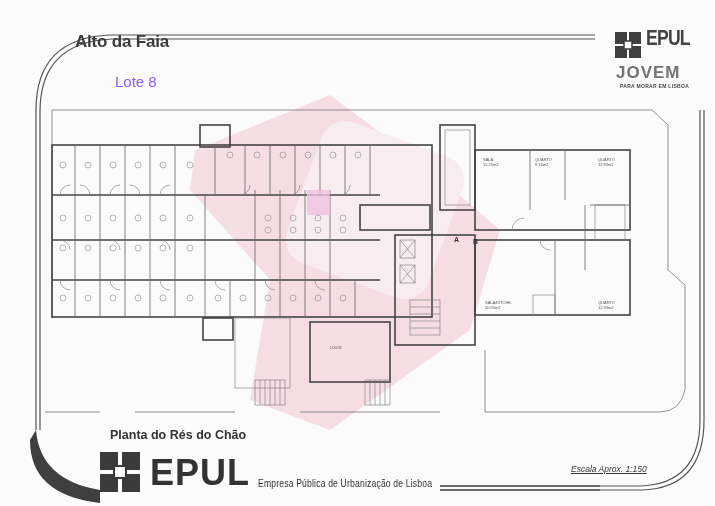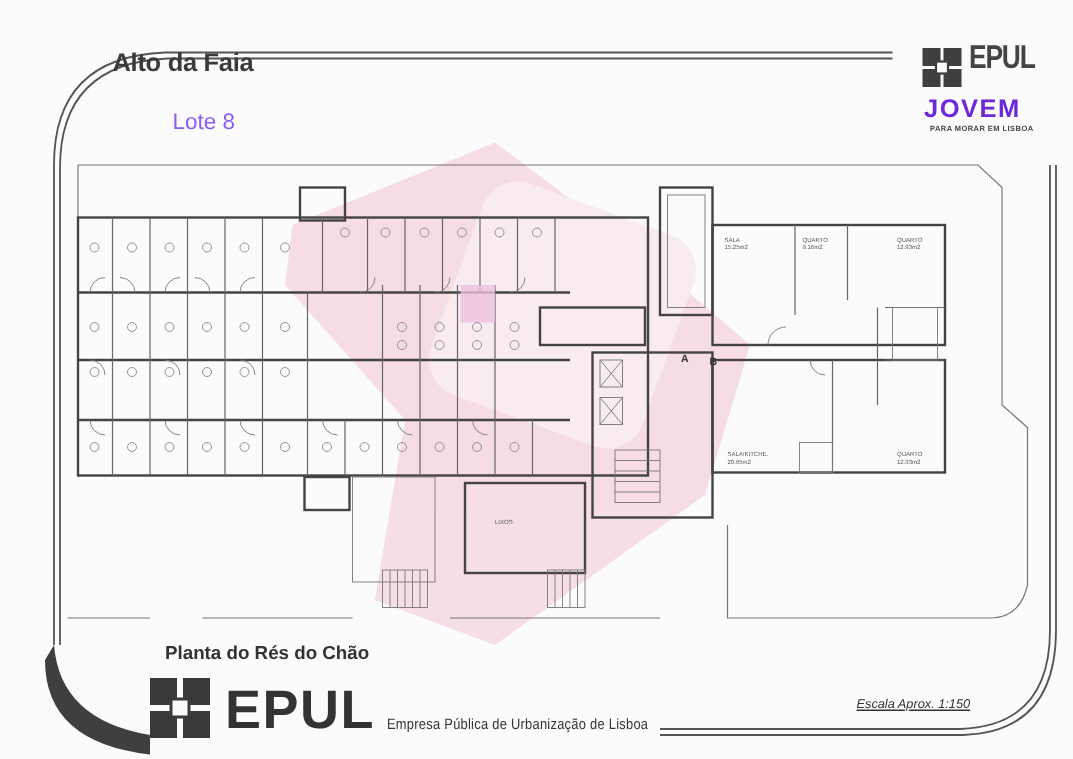--- a/index.html
+++ b/index.html
@@ -7,21 +7,21 @@
   .abs{position:absolute;}
   #frame{left:0;top:0;}
   .title{left:75px;top:32px;font-size:17px;font-weight:bold;color:#3b3b3b;letter-spacing:-0.2px;}
   .subtitle{left:75px;top:73px;font-size:15px;color:#8b5cf6;margin-left:40px;}
   .plan-caption{left:110px;top:428px;font-size:12.5px;font-weight:bold;color:#333;}
   .company{left:258px;top:478px;font-size:10px;color:#333;letter-spacing:0.2px;transform:scaleX(0.86);transform-origin:left center;}
   .epul-word{left:150px;top:452px;font-size:36px;font-weight:bold;color:#333;letter-spacing:1px;}
   .scale{left:571px;top:464px;font-size:8.5px;font-style:italic;color:#333;text-decoration:underline;}
   .logo-top{left:608px;top:25px;width:96px;height:80px;}
   .logo-top .epul-t{position:absolute;left:38px;top:0px;font-size:22px;font-weight:bold;color:#444;transform:scaleX(0.8);transform-origin:left top;letter-spacing:-1px;}
-  .logo-top .jovem{position:absolute;left:8px;top:38px;font-size:17px;font-weight:bold;color:#6d28d9;letter-spacing:1px;}
+  .logo-top .jovem{position:absolute;left:8px;top:38px;font-size:17px;font-weight:bold;color:#737373;letter-spacing:1px;}
   .logo-top .tag{position:absolute;left:12px;top:58px;font-size:5px;font-weight:bold;color:#444;letter-spacing:0.3px;}
   .room-label{font-size:4px;color:#555;font-family:"Liberation Sans",sans-serif;}
   .door-letter{font-size:7px;font-weight:bold;color:#333;}
 </style>
 </head>
 <body>
 
 <svg id="frame" class="abs" width="715" height="506" viewBox="0 0 715 506">
 
   <g opacity="0.55">

